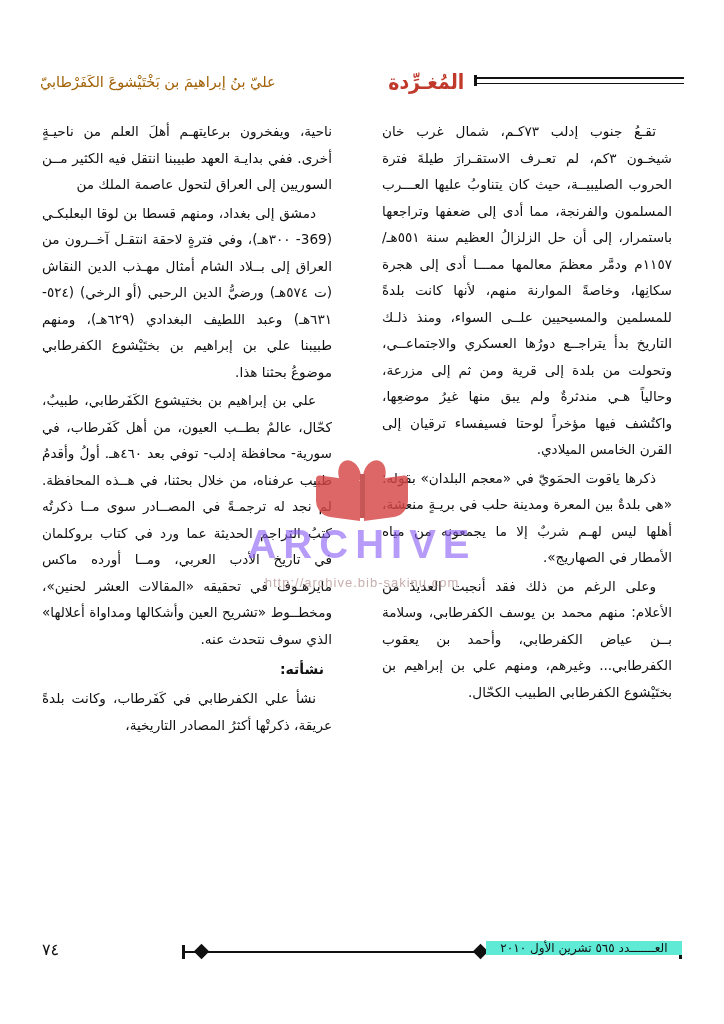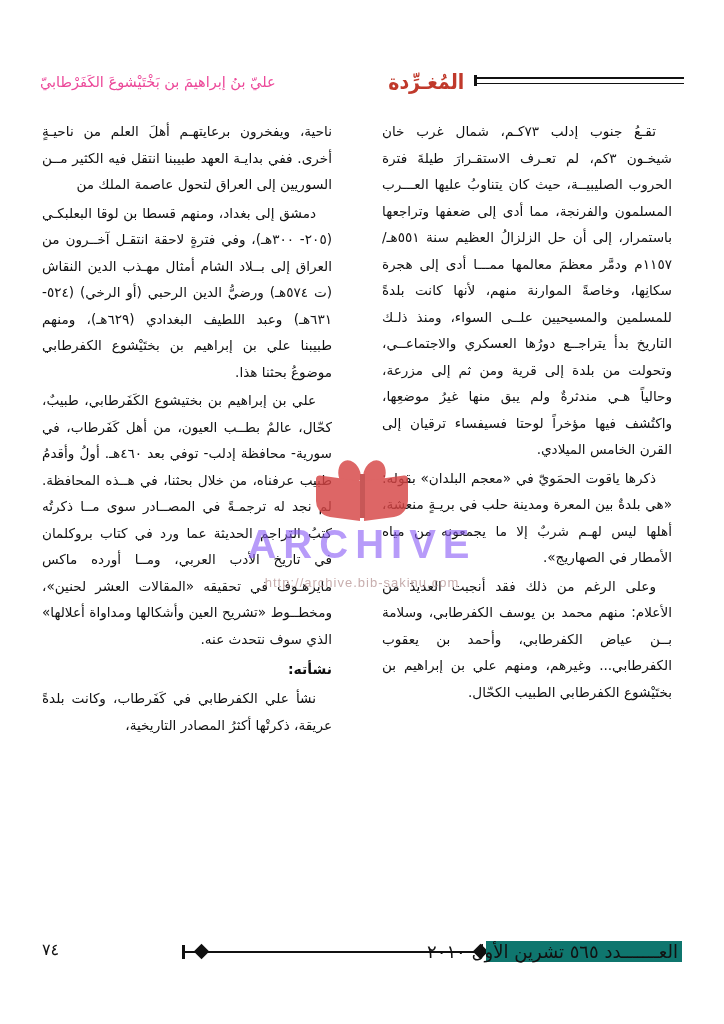--- a/index.html
+++ b/index.html
@@ -73,21 +73,21 @@
   }
 
   .article-title {
     position: absolute;
     top: 12px;
     left: 0;
     width: 300px;
     text-align: left;
     font-family: "DejaVu Sans", sans-serif;
     font-size: 14.5px;
-    color: #ec4899;
+    color: #a16207;
     direction: rtl;
     white-space: nowrap;
   }
 
   
   .columns {
     position: absolute;
     top: 118px;
     right: 42px;
     left: 42px;
@@ -106,21 +106,21 @@
     direction: rtl;
   }
   .col.right { right: 10px; }
   .col.left  { left: 0; }
   .col p {
     margin: 0 0 2px 0;
     text-indent: 16px;
   }
   .col p.noindent { text-indent: 0; }
   .col h3 {
-    margin: 4px 0 2px 0;
+    margin: 4px 8px 2px 0;
     font-size: 14px;
     font-weight: bold;
     text-indent: 0;
     text-align: right;
   }
 
   
   .watermark {
     position: absolute;
     top: 455px;
@@ -236,22 +236,22 @@
     transform: rotate(45deg);
   }
   .footer-bar .d1 { left: 14px; }
   .footer-bar .d2 { right: 196px; }
   .issue-label {
     position: absolute;
     right: 0;
     top: -3px;
     width: 196px;
     text-align: center;
-    background: #0f766e;
-    font-size: 18px;
+    background: #5eead4;
+    font-size: 12px;
     color: #111;
     direction: rtl;
     padding: 0 4px;
     box-sizing: border-box;
     white-space: nowrap;
   }
 </style>
 </head>
 <body>
 
@@ -270,21 +270,21 @@
   </div>
 
   <div class="columns">
     <div class="col right">
       <p>تقـعُ جنوب إدلب ٧٣كـم، شمال غرب خان شيخـون ٣كم، لم تعـرف الاستقـرارَ طيلةَ فترة الحروب الصليبيــة، حيث كان يتناوبُ عليها العـــرب المسلمون والفرنجة، مما أدى إلى ضعفها وتراجعها باستمرار، إلى أن حل الزلزالُ العظيم سنة ٥٥١هـ/ ١١٥٧م ودمَّر معظمَ معالمها ممـــا أدى إلى هجرة سكانِها، وخاصةً الموارنة منهم، لأنها كانت بلدةً للمسلمين والمسيحيين علــى السواء، ومنذ ذلـك التاريخ بدأ يتراجــع دورُها العسكري والاجتماعــي، وتحولت من بلدة إلى قرية ومن ثم إلى مزرعة، وحالياً هـي مندثرةٌ ولم يبق منها غيرُ موضعِها، واكتُشف فيها مؤخراً لوحتا فسيفساء ترقيان إلى القرن الخامس الميلادي.</p>
       <p>ذكرها ياقوت الحمَويّ في «معجم البلدان» بقوله: «هي بلدةٌ بين المعرة ومدينة حلب في بريـةٍ منعشة، أهلها ليس لهـم شربٌ إلا ما يجمعونه من مياه الأمطار في الصهاريج».</p>
       <p>وعلى الرغم من ذلك فقد أنجبت العديدَ من الأعلام: منهم محمد بن يوسف الكفرطابي، وسلامة بــن عياض الكفرطابي، وأحمد بن يعقوب الكفرطابي... وغيرهم، ومنهم علي بن إبراهيم بن بختَيْشوع الكفرطابي الطبيب الكحّال.</p>
     </div>
     <div class="col left">
       <p class="noindent">ناحية، ويفخرون برعايتهـم أهلَ العلم من ناحيـةٍ أخرى. ففي بدايـة العهد طبيبنا انتقل فيه الكثير مــن السوريين إلى العراق لتحول عاصمة الملك من</p>
-      <p>دمشق إلى بغداد، ومنهم قسطا بن لوقا البعلبكـي (٢٠٥- ٣٠٠هـ)، وفي فترةٍ لاحقة انتقـل آخــرون من العراق إلى بــلاد الشام أمثال مهـذب الدين النقاش (ت ٥٧٤هـ) ورضيُّ الدين الرحبي (أو الرخي) (٥٢٤- ٦٣١هـ) وعبد اللطيف البغدادي (٦٢٩هـ)، ومنهم طبيبنا علي بن إبراهيم بن بختَيْشوع الكفرطابي موضوعُ بحثنا هذا.</p>
+      <p>دمشق إلى بغداد، ومنهم قسطا بن لوقا البعلبكـي (369- ٣٠٠هـ)، وفي فترةٍ لاحقة انتقـل آخــرون من العراق إلى بــلاد الشام أمثال مهـذب الدين النقاش (ت ٥٧٤هـ) ورضيُّ الدين الرحبي (أو الرخي) (٥٢٤- ٦٣١هـ) وعبد اللطيف البغدادي (٦٢٩هـ)، ومنهم طبيبنا علي بن إبراهيم بن بختَيْشوع الكفرطابي موضوعُ بحثنا هذا.</p>
       <p>علي بن إبراهيم بن بختيشوع الكَفَرطابي، طبيبٌ، كحّال، عالمٌ بطــب العيون، من أهل كَفَرطاب، في سورية- محافظة إدلب- توفي بعد ٤٦٠هـ. أولُ وأقدمُ طبيب عرفناه، من خلال بحثنا، في هــذه المحافظة. لم نجد له ترجمـةً في المصــادر سوى مــا ذكرتُه كتبُ التراجم الحديثة عما ورد في كتاب بروكلمان في تاريخ الأدب العربي، ومــا أورده ماكس مايرهـوف في تحقيقه «المقالات العشر لحنين»، ومخطــوط «تشريح العين وأشكالها ومداواة أعلالها» الذي سوف نتحدث عنه.</p>
       <h3>نشأته:</h3>
       <p>نشأ علي الكفرطابي في كَفَرطاب، وكانت بلدةً عريقة، ذكرتْها أكثرُ المصادر التاريخية،</p>
     </div>
   </div>
 
   <div class="watermark">
     <div class="wm-book">
       <span class="flameL"></span>
       <span class="flameR"></span>

